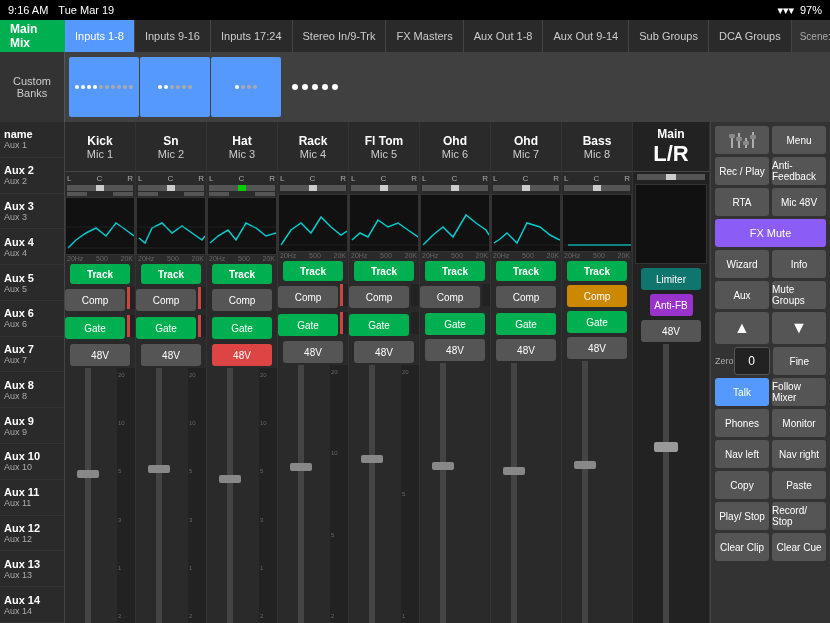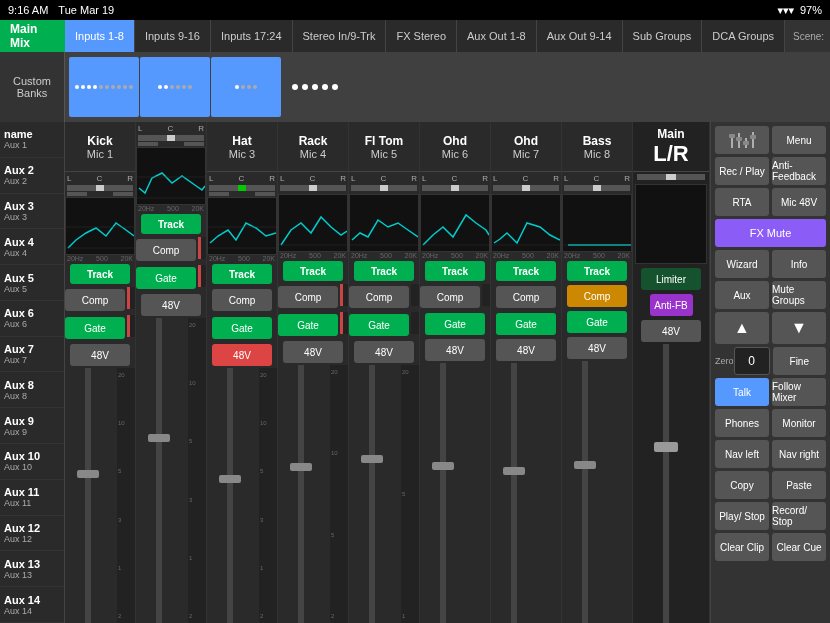--- a/index.html
+++ b/index.html
@@ -251,21 +251,21 @@
       width: 85px;
     }
     .main-lr {
       font-size: 22px;
       font-weight: bold;
       color: #fff;
     }
     .limiter-btn {
       width: 60px;
       height: 22px;
-      background: #14532d;
+      background: #0f766e;
       color: #fff;
       font-size: 10px;
       display: flex;
       align-items: center;
       justify-content: center;
       border-radius: 3px;
       margin: 2px auto;
     }
     .anti-fb-btn {
       width: 43px;
@@ -362,21 +362,21 @@
 
 <div class="app-container">
 
   <div class="top-nav">
     <div class="main-mix-btn">Main Mix</div>
     <div class="nav-tabs">
       <div class="nav-tab active">Inputs 1-8</div>
       <div class="nav-tab">Inputs 9-16</div>
       <div class="nav-tab">Inputs 17:24</div>
       <div class="nav-tab">Stereo In/9-Trk</div>
-      <div class="nav-tab">FX Stereo</div>
+      <div class="nav-tab">FX Masters</div>
       <div class="nav-tab">Aux Out 1-8</div>
       <div class="nav-tab">Aux Out 9-14</div>
       <div class="nav-tab">Sub Groups</div>
       <div class="nav-tab">DCA Groups</div>
     </div>
     <div class="scene-area">
       <span class="scene-label">Scene:</span>
 
     </div>
 
@@ -545,20 +545,27 @@
               <span style="font-size:6px;color:#666;">1</span>
               <span style="font-size:6px;color:#666;">2</span>
             </div>
             <div style="position:absolute;left:20px;top:0;bottom:0;width:6px;background:#444;">
               <div style="width:22px;height:8px;background:#888;position:absolute;top:40%;left:50%;transform:translateX(-50%);border-radius:2px;cursor:pointer;"></div>
             </div>
           </div>
         </div>
 
         <div class="channel-strip">
+          <div class="channel-header">
+            <span class="channel-name">Sn</span>
+            <span class="channel-num">
+              <span>Mic</span>
+              <span>2</span>
+            </span>
+          </div>
           <div style="height:12px;display:flex;justify-content:space-between;padding:0 2px;align-items:center;">
             <span style="font-size:8px;color:#aaa;">L</span>
             <span style="font-size:8px;color:#aaa;">C</span>
             <span style="font-size:8px;color:#aaa;">R</span>
           </div>
           <div style="height:6px;background:#555;margin:1px 2px;position:relative;">
             <div style="width:8px;height:6px;background:#ccc;position:absolute;left:50%;transform:translateX(-50%);"></div>
           </div>
           <div style="display:flex;justify-content:space-between;padding:0 2px;margin-bottom:1px;">
             <div style="width:20px;height:4px;background:#555;"></div>

